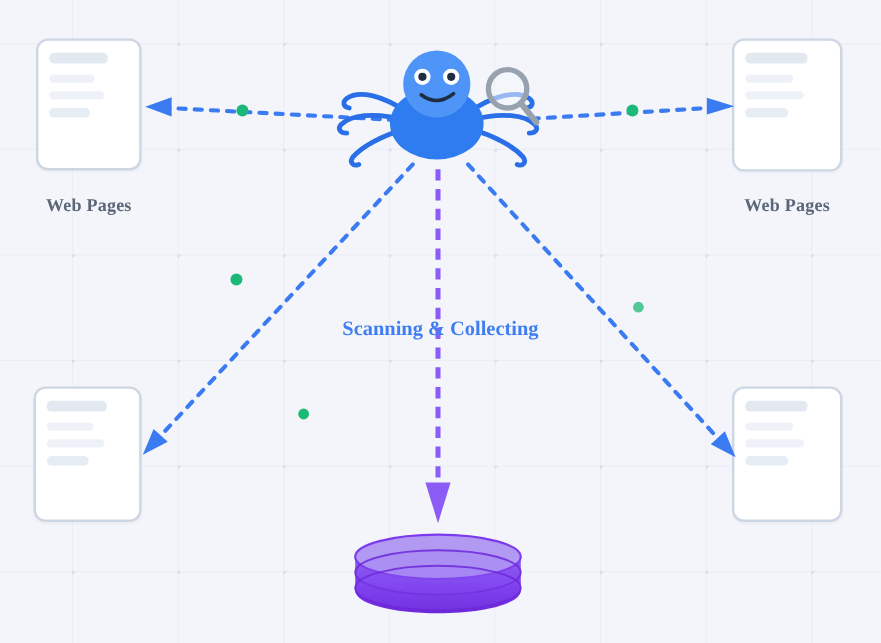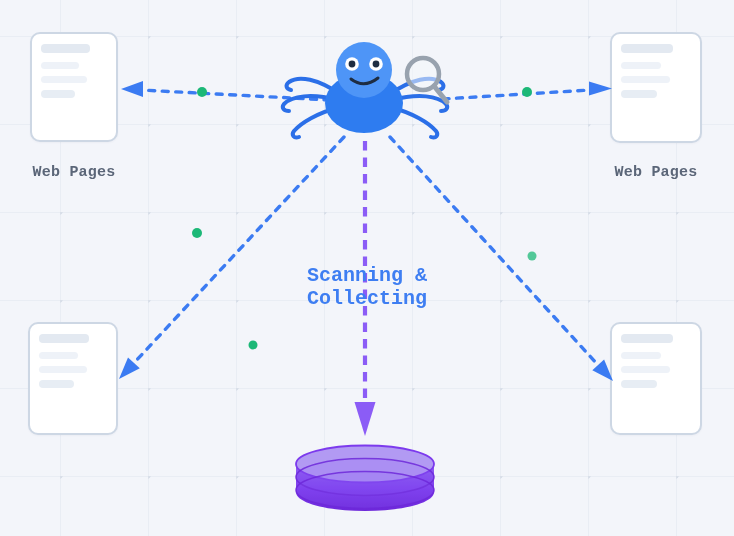--- a/index.html
+++ b/index.html
@@ -1,21 +1,21 @@
 <!DOCTYPE html>
 <html><head>
 <meta charset="utf-8">
 <style>
   html, body { margin: 0; padding: 0; background: #f3f5fa; }
   * { box-sizing: border-box; }
   #stage {
     position: relative;
     width: 734px; height: 536px;
     overflow: hidden;
-    font-family: Liberation Mono, monospace;
+    font-family: Liberation Serif, serif;
     background-color: #f3f5fa;
     background-image:
       radial-gradient(circle at 0 0, #d9dfe9 0 2.2px, rgba(217,223,233,0) 3px),
       linear-gradient(#e9edf4 1px, transparent 1px),
       linear-gradient(90deg, #e9edf4 1px, transparent 1px);
     background-size: 88px 88px, 88px 88px, 88px 88px;
     background-position: 60px 36px, 60px 36px, 60px 36px;
   }
   .card {
     position: absolute;
@@ -36,21 +36,21 @@
     text-align: center;
     font-size: 15px;
     font-weight: 700;
     color: #5b6678;
     letter-spacing: 0.2px;
   }
   #caption {
     position: absolute;
     left: 252px; top: 264px; width: 230px;
     text-align: center;
-    font-size: 20px;
+    font-size: 17px;
     font-weight: 700;
     color: #3e7ef2;
   }
   #overlay { position: absolute; left: 0; top: 0; pointer-events: none; }
 </style>
 </head>
 <body>
 
 <div id="stage">
 

